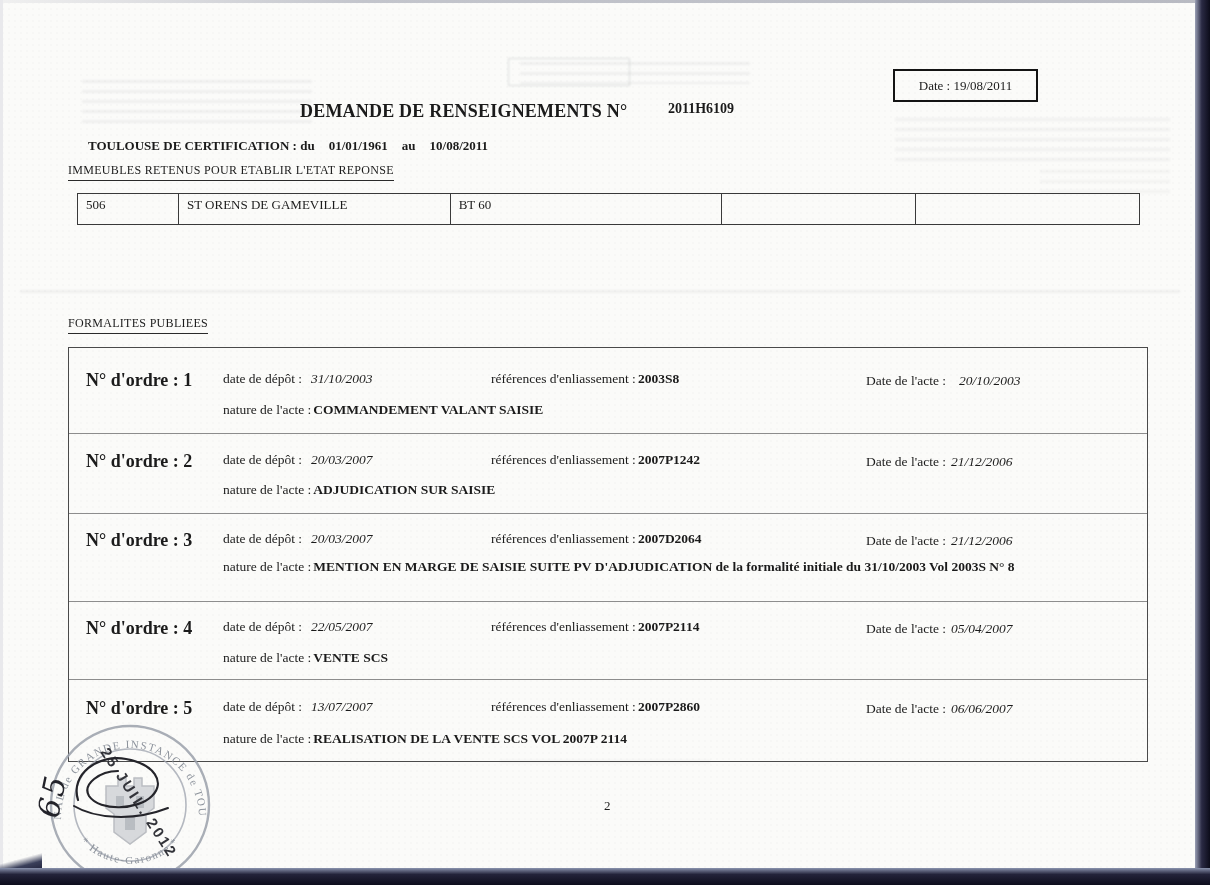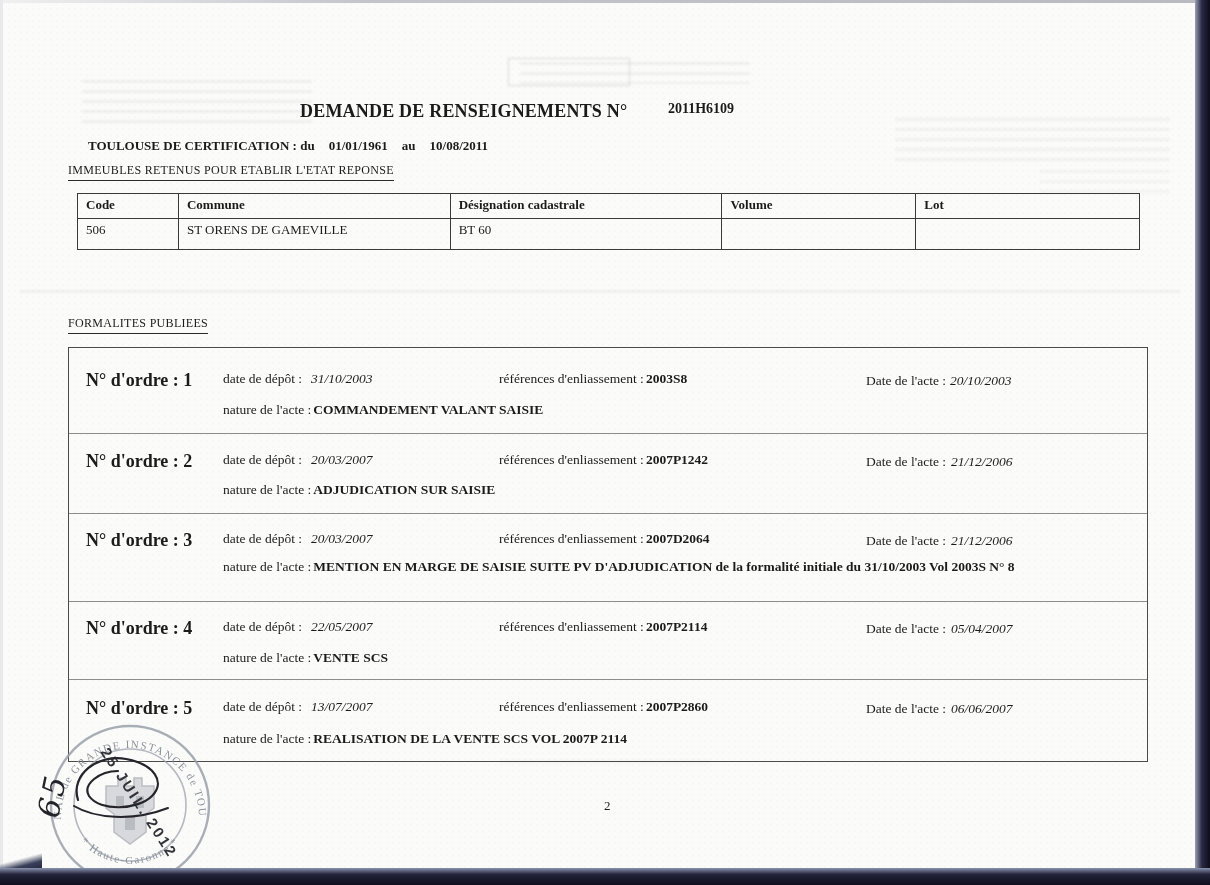--- a/index.html
+++ b/index.html
@@ -35,21 +35,21 @@
     font-size:13px;}
   table.imm th,table.imm td{border:1.4px solid #3a3a3a;text-align:left;padding:3px 8px;vertical-align:top;}
   table.imm th{font-weight:bold;height:18px;}
   table.imm td{height:24px;margin-top:32px;}
   
   .fbox{position:absolute;left:68px;top:347px;width:1078px;height:413px;border:1.6px solid #4a4a4a;z-index:2;}
   .fsep{position:absolute;left:0;width:100%;height:0;border-top:1px solid #8d8d8d;}
   .frow{position:absolute;left:0;width:100%;font-size:13.5px;}
   .f-ordre{position:absolute;left:17px;top:0;font-weight:bold;font-size:18px;white-space:nowrap;}
   .f-depot{position:absolute;left:154px;top:1px;white-space:nowrap;}
-  .f-ref{position:absolute;left:422px;top:1px;white-space:nowrap;margin-left:8px;}
+  .f-ref{position:absolute;left:422px;top:1px;white-space:nowrap;}
   .f-acte{position:absolute;left:797px;top:3px;white-space:nowrap;}
   .f-nature{position:absolute;left:154px;width:900px;line-height:18px;}
   .val{margin-left:9px;font-style:italic;}
   .bold{font-weight:bold;}
   .f-ref .bold,.f-nature .bold{margin-left:2px;}
   
   .pagenum{position:absolute;left:604px;top:798px;font-size:13px;z-index:2;}
   .stamp{position:absolute;left:28px;top:700px;width:224px;height:185px;z-index:3;pointer-events:none;}
   .handnum{position:absolute;left:30px;top:778px;font-size:30px;font-family:"DejaVu Serif",serif;
     font-style:italic;color:#23232a;transform:rotate(-78deg);z-index:4;letter-spacing:3px;}
@@ -61,43 +61,39 @@
 <div class="scan">
 
   <div class="ghost" style="left:82px;top:80px;width:230px;height:46px;"></div>
   <div class="ghost-box" style="left:508px;top:58px;width:120px;height:26px;"></div>
   <div class="ghost" style="left:520px;top:62px;width:230px;height:22px;"></div>
   <div class="ghost" style="left:895px;top:118px;width:275px;height:48px;opacity:.45;"></div>
   <div class="ghost" style="left:1040px;top:170px;width:130px;height:28px;opacity:.4;"></div>
   <div class="ghost" style="left:20px;top:290px;width:1160px;height:9px;opacity:.5;"></div>
   <div class="ghost" style="left:500px;top:760px;width:210px;height:10px;opacity:.4;"></div>
 
+  <div class="datebox">
+    <span>Date : 19/08/2011</span>
+  </div>
   <div class="title">DEMANDE DE RENSEIGNEMENTS N°</div>
   <div class="title-num">2011H6109</div>
   <div class="period">
     <span>TOULOUSE DE CERTIFICATION : du</span><span>01/01/1961</span><span>au</span><span>10/08/2011</span>
   </div>
 
   <div class="sect-head" style="left:68px;top:163px;">IMMEUBLES RETENUS POUR ETABLIR L'ETAT REPONSE</div>
   <table class="imm">
     <colgroup>
         <col style="width:101px">
         <col style="width:272px">
         <col style="width:272px">
         <col style="width:194px">
         <col style="width:224px">
       </colgroup>
     <tbody>
-        <tr>
-      <th>Code</th>
-      <th>Commune</th>
-      <th>Désignation cadastrale</th>
-      <th>Volume</th>
-      <th>Lot</th>
-    </tr>
     <tr>
       <td>506</td>
       <td>ST ORENS DE GAMEVILLE</td>
       <td>BT 60</td>
       <td></td>
       <td></td>
     </tr>
   </tbody>
     </table>
 
@@ -106,21 +102,21 @@
   <div class="fbox">
     <div class="fsep" style="top:85px;"></div>
     <div class="fsep" style="top:165px;"></div>
     <div class="fsep" style="top:253px;"></div>
     <div class="fsep" style="top:331px;"></div>
 
     <div class="frow" style="top:22px;">
       <span class="f-ordre"><span>N° d'ordre :</span> <span>1</span></span>
       <span class="f-depot"><span>date de dépôt :</span><span class="val">31/10/2003</span></span>
       <span class="f-ref"><span>références d'enliassement :</span><span class="bold">2003S8</span></span>
-      <span class="f-acte"><span>Date de l'acte :</span><span class="val" style="margin-left:4px;">20/10/2003</span></span>
+      <span class="f-acte"><span>Date de l'acte :</span><span class="val" style="margin-left:13px;">20/10/2003</span></span>
     </div>
     <div class="frow" style="top:53px;">
       <span class="f-nature"><span>nature de l'acte :</span><span class="bold">COMMANDEMENT VALANT SAISIE</span></span>
     </div>
 
     <div class="frow" style="top:103px;">
       <span class="f-ordre"><span>N° d'ordre :</span> <span>2</span></span>
       <span class="f-depot"><span>date de dépôt :</span><span class="val">20/03/2007</span></span>
       <span class="f-ref"><span>références d'enliassement :</span><span class="bold">2007P1242</span></span>
       <span class="f-acte"><span>Date de l'acte :</span><span class="val" style="margin-left:5px;">21/12/2006</span></span>

